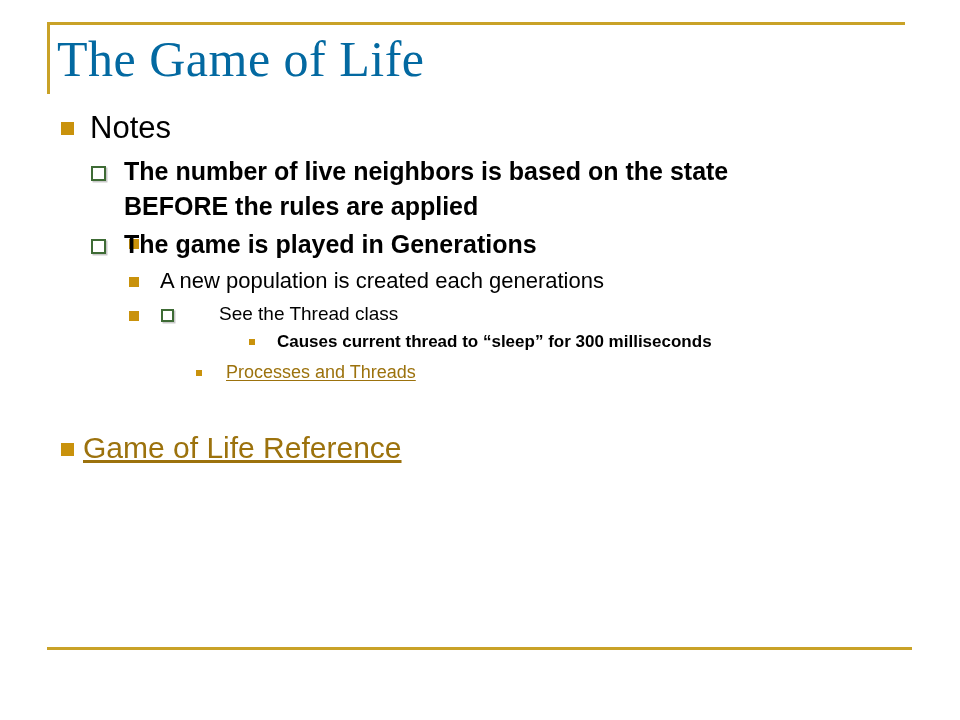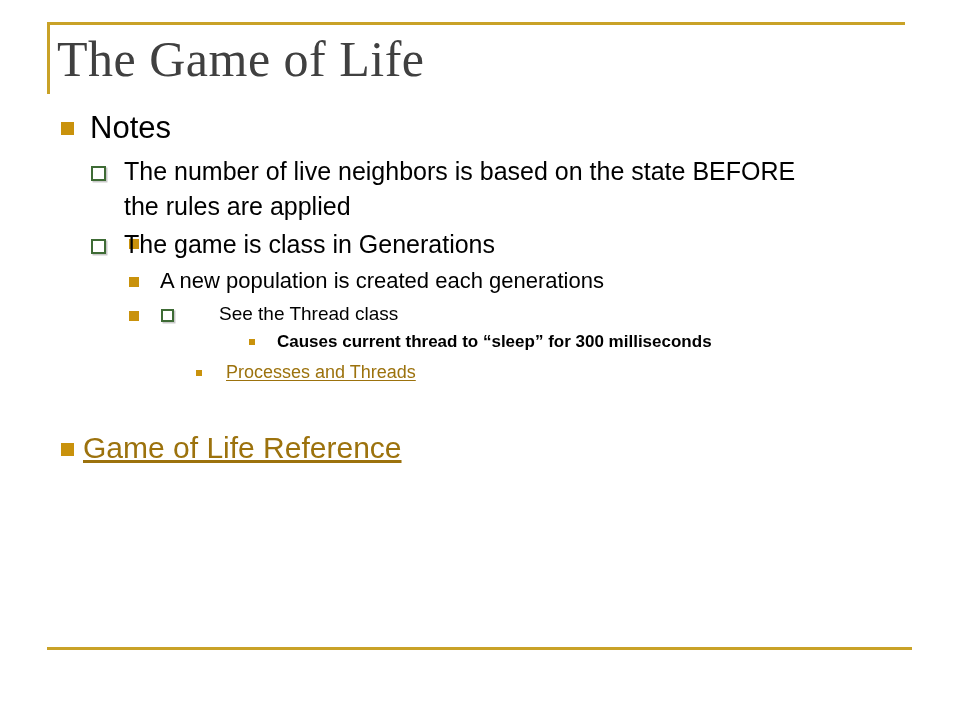--- a/index.html
+++ b/index.html
@@ -40,21 +40,21 @@
     height: 72px;
     background: #C9A227;
   }
   #slide-title {
     position: absolute;
     left: 10px;
     top: 8px;
     font-family: "Liberation Serif", "DejaVu Serif", serif;
     font-size: 50px;
     line-height: 58px;
-    color: #404040;
+    color: #0369a1;
     white-space: nowrap;
     letter-spacing: 0.5px;
   }
 
   
   #slide-body {
     position: absolute;
     left: 0;
     top: 108px;
     width: 960px;
@@ -107,20 +107,21 @@
     left: 71px;
     top: 12px;
     width: 11px;
     height: 11px;
   }
   .lvl2 .bullet-text {
     margin-left: 104px;
     margin-right: 180px;
     font-size: 25px;
     line-height: 35px;
+    font-weight: bold;
   }
 
   
   .lvl3 { margin: 0 0 2px 0; }
   .lvl3 .bullet-mark {
     left: 109px;
     top: 12px;
     width: 10px;
     height: 10px;
   }
@@ -227,21 +228,21 @@
     <span class="bullet-text">The number of live neighbors is based on the state BEFORE the rules are applied</span>
   </div>
 
 
   <div class="bullet-row lvl3">
     <span class="bullet-mark mark-gold-solid"></span>
   </div>
 
   <div class="bullet-row lvl2">
     <span class="bullet-mark mark-green-hollow"></span>
-    <span class="bullet-text">The game is class in Generations</span>
+    <span class="bullet-text">The game is played in Generations</span>
   </div>
 
   <div class="bullet-row lvl3">
     <span class="bullet-mark mark-gold-solid"></span>
     <span class="bullet-text">A new population is created each generations</span>
   </div>
 
   <div class="bullet-row lvl3">
     <span class="bullet-mark mark-gold-solid"></span>
   </div>

